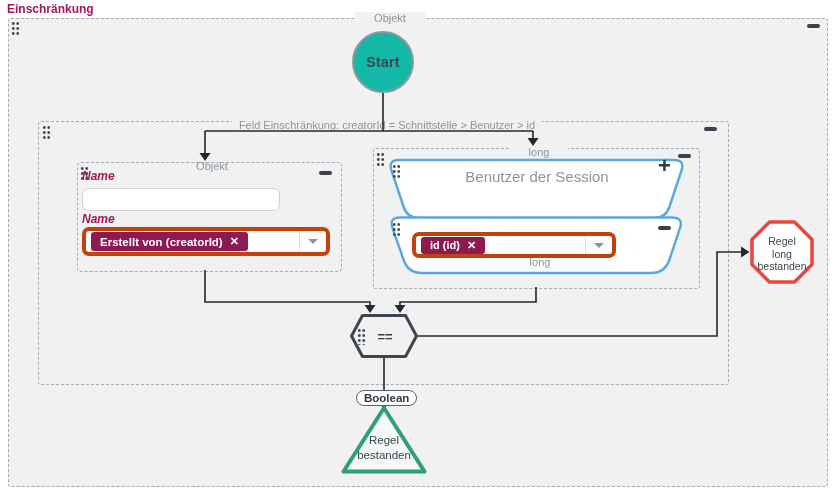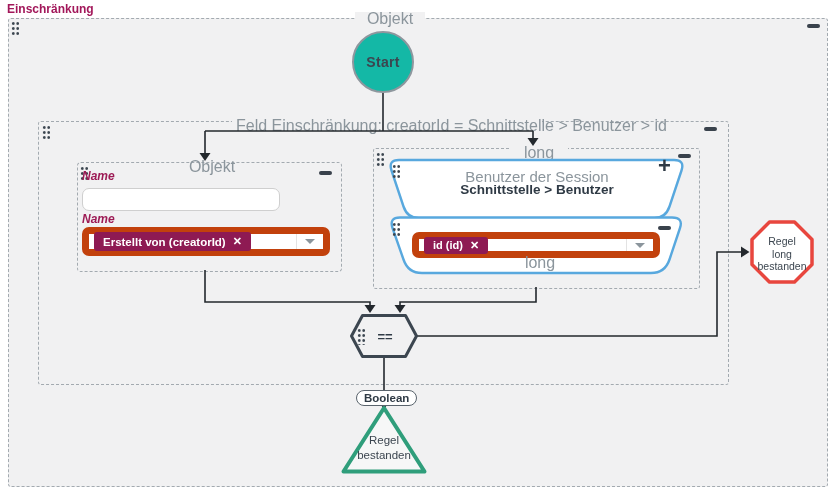--- a/index.html
+++ b/index.html
@@ -6,21 +6,21 @@
   .stage{
     position:relative;width:835px;height:492px;overflow:hidden;
     font-family:"Liberation Sans", sans-serif;background:#fff;
     -webkit-font-smoothing:antialiased;
   }
   .abs{position:absolute;}
   .page-title{left:7px;top:2px;font-size:12px;font-weight:bold;color:#a2175a;}
   .container{border:1px dashed #a3aab0;border-radius:3px;background:#f1f1f2;}
   .container.inner{background:transparent;}
   .cont-label{
-    font-size:16px;color:#8b959c;text-align:center;background:#f1f1f2;
+    font-size:11px;color:#8b959c;text-align:center;background:#f1f1f2;
     white-space:nowrap;padding:0 4px;line-height:13px;
   }
   .drag-handle{
     width:8px;height:15px;cursor:grab;
     background-image:radial-gradient(circle,#3c4650 1.2px,transparent 1.5px);
     background-size:4.5px 5px;
   }
   .minus-btn{width:16px;height:10px;display:flex;align-items:center;cursor:pointer;}
   .minus-bar{width:13px;height:4.5px;background:#39424c;border-radius:2.5px;}
   .plus-btn{font-size:22px;font-weight:bold;color:#2f3a45;line-height:18px;cursor:pointer;}
@@ -29,21 +29,21 @@
     background:#14b8a6;display:flex;align-items:center;justify-content:center;
     font-size:14px;font-weight:bold;color:#3c4650;letter-spacing:.3px;box-sizing:border-box;cursor:pointer;
   }
   .field-label{font-size:12px;font-weight:bold;color:#9d1b55;font-style:italic;}
   .text-input{
     left:82px;top:188px;width:198px;height:23px;box-sizing:border-box;
     border:1px solid #cfcfcf;border-radius:7px;background:#fff;outline:none;
     font-family:"Liberation Sans",sans-serif;font-size:12px;padding:0 8px;color:#3c4650;
   }
   .dropdown{
-    box-sizing:border-box;background:#fff;border:7px solid #c2410c;border-radius:7px;
+    box-sizing:border-box;background:#fff;border:4px solid #c2410c;border-radius:7px;
     display:flex;align-items:center;cursor:pointer;
   }
   .dd-value{flex:1;display:flex;align-items:center;padding-left:5px;overflow:hidden;}
   .dd-caret-area{
     width:26px;align-self:stretch;border-left:1px solid #e3e3e3;
     display:flex;align-items:center;justify-content:center;cursor:pointer;
   }
   .caret{width:0;height:0;border-left:5px solid transparent;border-right:5px solid transparent;border-top:5px solid #8b959c;}
   .tag{
     background:#8e1a53;color:#fff;border-radius:3px;font-size:11.5px;font-weight:bold;
@@ -138,31 +138,30 @@
         <span>Erstellt von (creatorId)</span>
         <span class="x">✕</span>
       </div>
     </div>
     <div class="dd-caret-area">
       <div class="caret"></div>
     </div>
   </div>
 
   <div class="abs muted-sm" style="left:417px;top:168px;width:240px;">Benutzer der Session</div>
-  <div class="abs node-title" style="left:417px;top:182px;width:240px;">Schnittstelle &gt; Benutzer</div>
   <div class="abs drag-handle" style="left:392px;top:164px;"></div>
   <div class="abs plus-btn" style="left:658px;top:157px;">
     <span>+</span>
   </div>
 
   <div class="abs drag-handle" style="left:392px;top:222px;"></div>
   <div class="abs minus-btn" style="left:658px;top:223px;">
     <div class="minus-bar"></div>
   </div>
-  <div class="abs dropdown" style="left:412px;top:232px;width:248px;height:26px;">
+  <div class="abs dropdown" style="left:412px;top:232px;width:204px;height:26px;">
     <div class="dd-value">
       <div class="tag" style="font-size:11px;padding:2px 9px;">
         <span>id (id)</span>
         <span class="x">✕</span>
       </div>
     </div>
     <div class="dd-caret-area">
       <div class="caret"></div>
     </div>
   </div>

